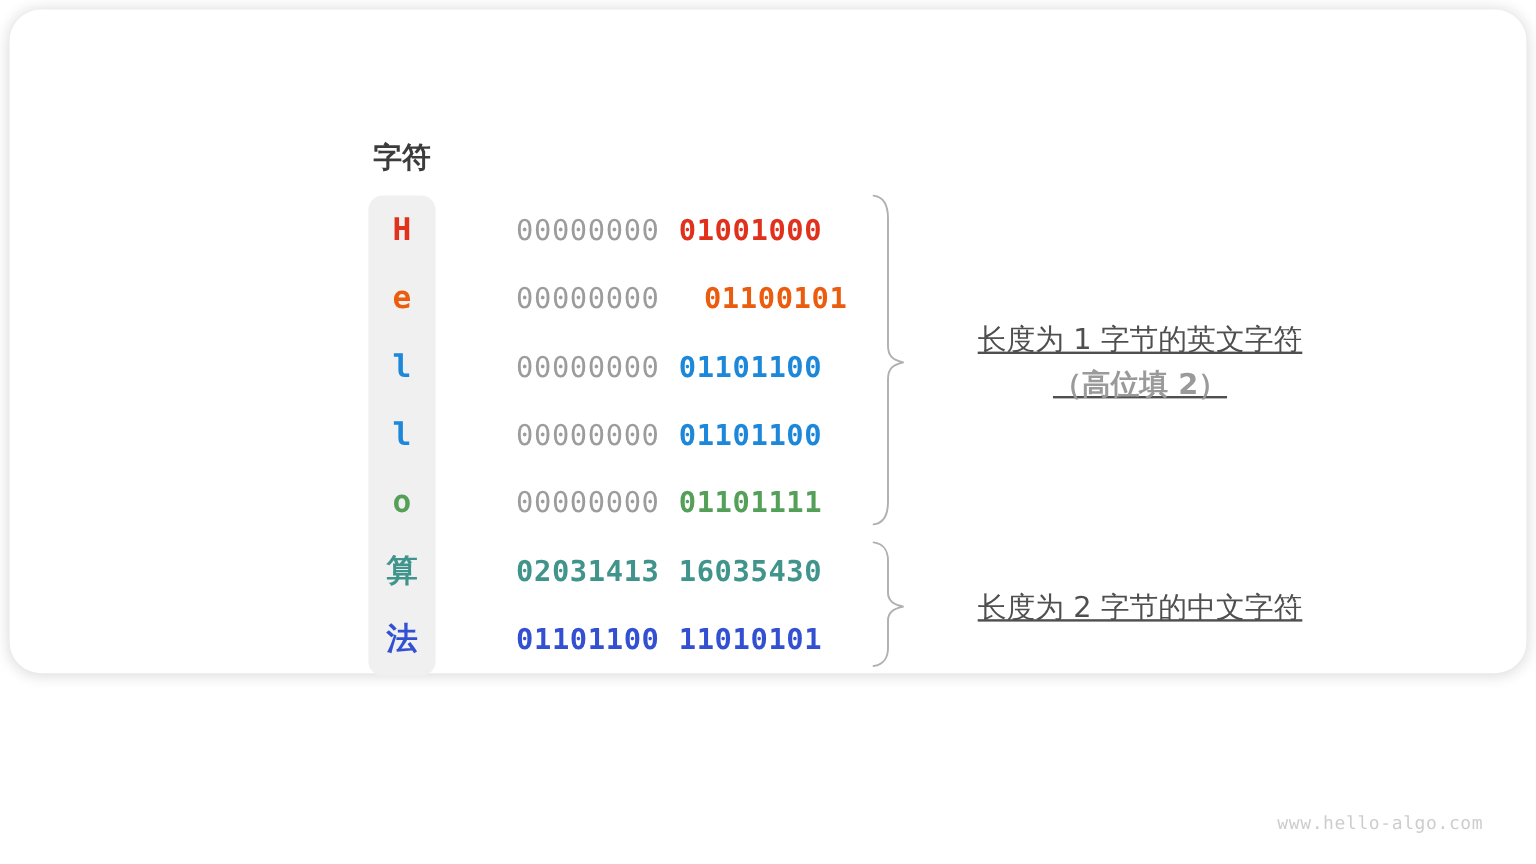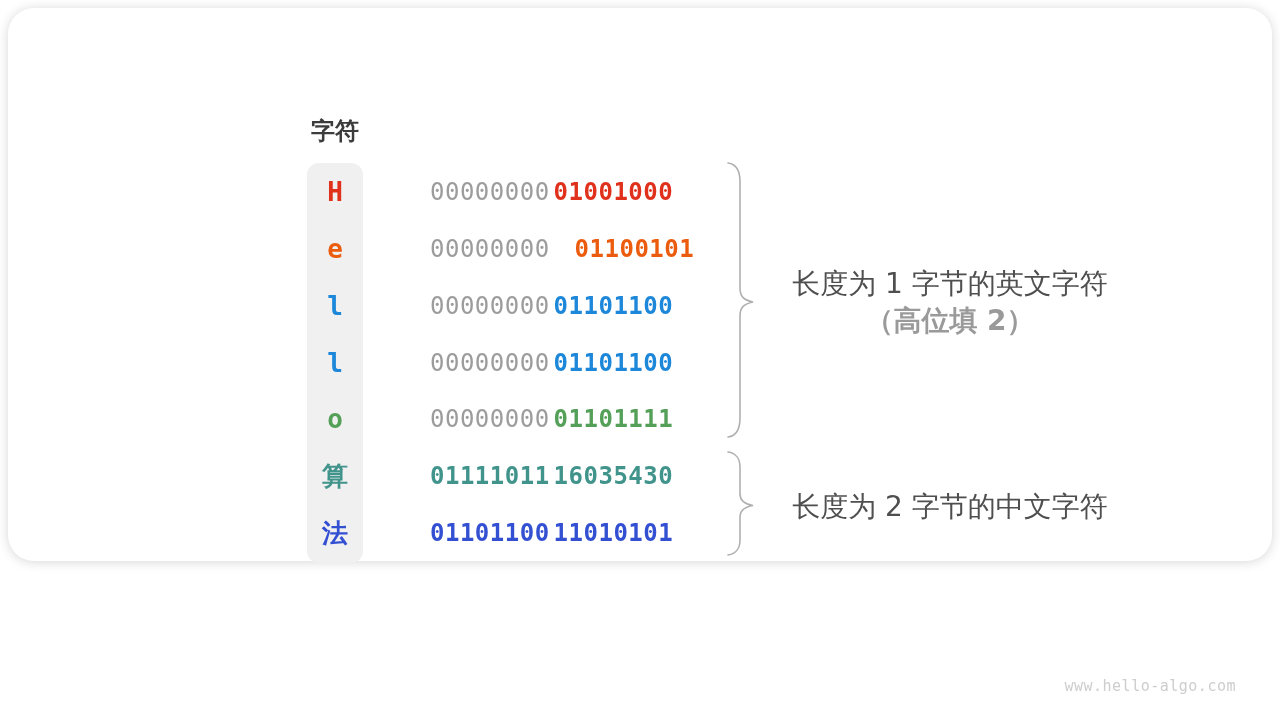--- a/index.html
+++ b/index.html
@@ -79,42 +79,43 @@
     line-height: 40px;
     font-family: "DejaVu Sans Mono", "Liberation Mono", monospace;
     font-size: 24px;
     white-space: nowrap;
   }
   .byte {
     letter-spacing: 0.5px;
     font-weight: 700;
   }
   .byte-high {
-    margin-right: 4px;
+    margin-right: 16px;
   }
   .byte-gray {
     color: #9c9c9c;
     font-weight: 400;
   }
   .braces-overlay {
     position: absolute;
     left: 0;
     top: 0;
     width: 1280px;
     height: 720px;
     pointer-events: none;
   }
   .annotation {
     position: absolute;
     left: 765px;
     width: 370px;
     text-align: center;
-    font-size: 28px;
+    font-size: 24px;
     color: #4f4f4f;
     line-height: 37px;
+    text-decoration: underline;
   }
   .annotation-english { top: 265px; }
   .annotation-chinese { top: 488px; }
   .annotation-sub {
     font-weight: 700;
     color: #9a9a9a;
   }
   .watermark {
     position: absolute;
     right: 44px;
@@ -152,21 +153,21 @@
       <div class="row" style="top: 342.5px;">
         <span class="row-char" style="color: rgb(29, 135, 218);">l</span>
         <span class="row-binary"><span class="byte byte-high byte-gray">00000000</span><span class="byte" style="color: rgb(29, 135, 218);">01101100</span></span>
       </div>
       <div class="row" style="top: 399.3px;">
         <span class="row-char" style="color: rgb(85, 160, 88);">o</span>
         <span class="row-binary"><span class="byte byte-high byte-gray">00000000</span><span class="byte" style="color: rgb(85, 160, 88);">01101111</span></span>
       </div>
       <div class="row" style="top: 456.1px;">
         <span class="row-char" style="color: rgb(65, 148, 139);">算</span>
-        <span class="row-binary"><span class="byte byte-high" style="color: rgb(65, 148, 139);">01111011</span><span class="byte" style="color: rgb(65, 148, 139);">16035430</span></span>
+        <span class="row-binary"><span class="byte byte-high" style="color: rgb(65, 148, 139);">02031413</span><span class="byte" style="color: rgb(65, 148, 139);">16035430</span></span>
       </div>
       <div class="row" style="top: 513px;">
         <span class="row-char" style="color: rgb(51, 80, 210);">法</span>
         <span class="row-binary"><span class="byte byte-high" style="color: rgb(51, 80, 210);">01101100</span><span class="byte" style="color: rgb(51, 80, 210);">11010101</span></span>
       </div>
     </div>
 
   <svg class="braces-overlay" viewBox="0 0 1280 720">
     <path d="M 728 163 C 736 164 740 171 740 182 L 740 288 C 740 297 744 300 753 302 C 744 304 740 307 740 316 L 740 418 C 740 429 736 436 728 437" fill="none" stroke="#b0b0b0" stroke-width="1.6" stroke-linecap="round"></path>
     <path d="M 728 452 C 736 453 740 459 740 467 L 740 494 C 740 500 744 504 753 505.5 C 744 507 740 511 740 517 L 740 540 C 740 548 736 554 728 555" fill="none" stroke="#b0b0b0" stroke-width="1.6" stroke-linecap="round"></path>

